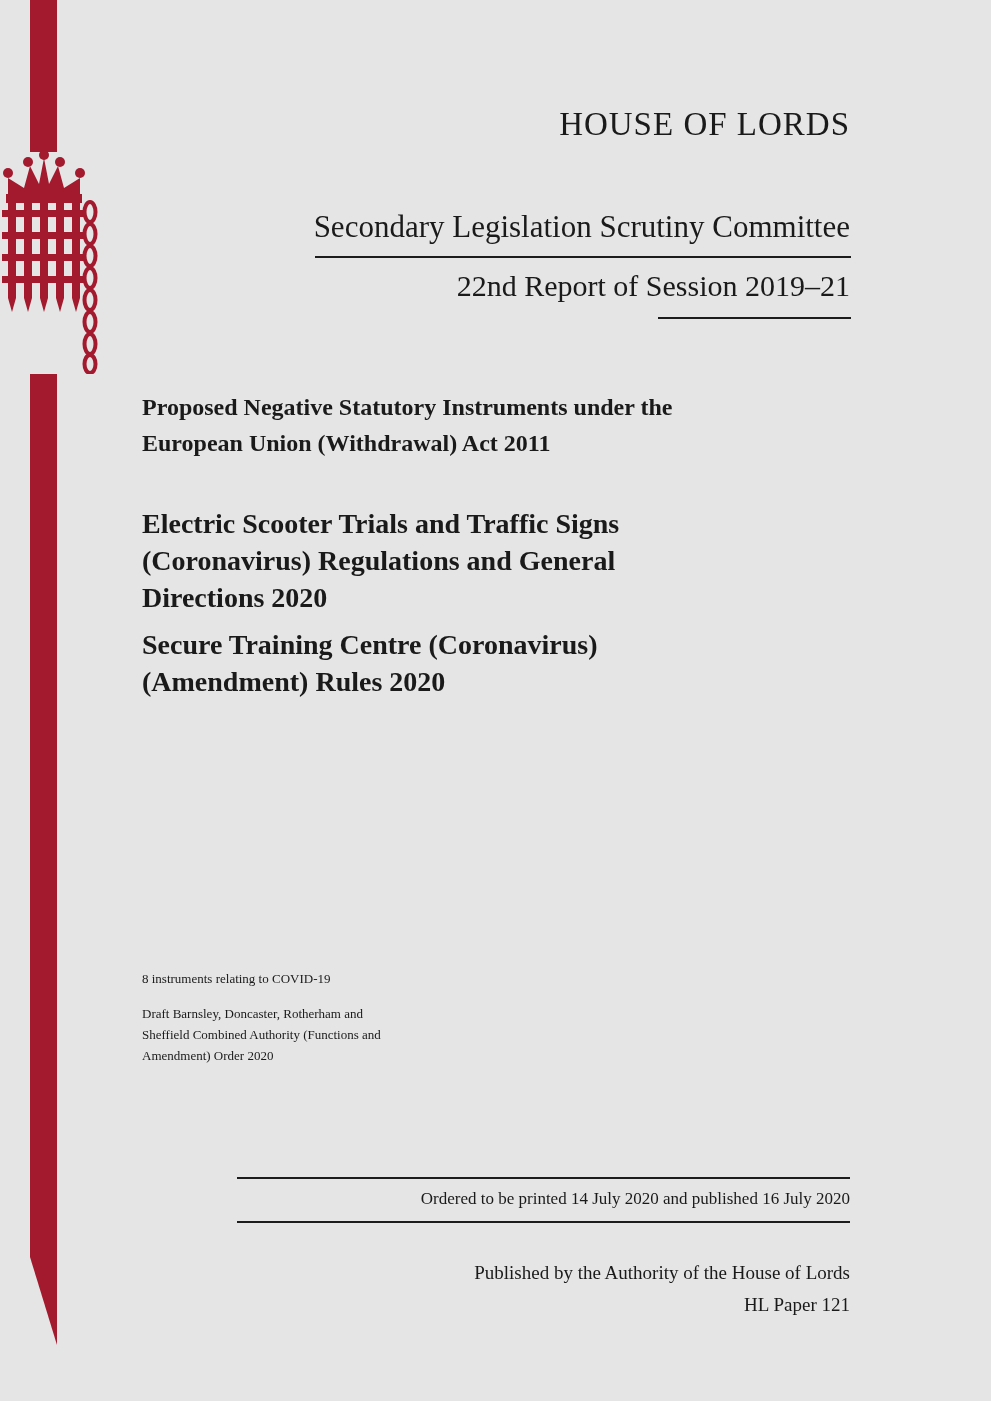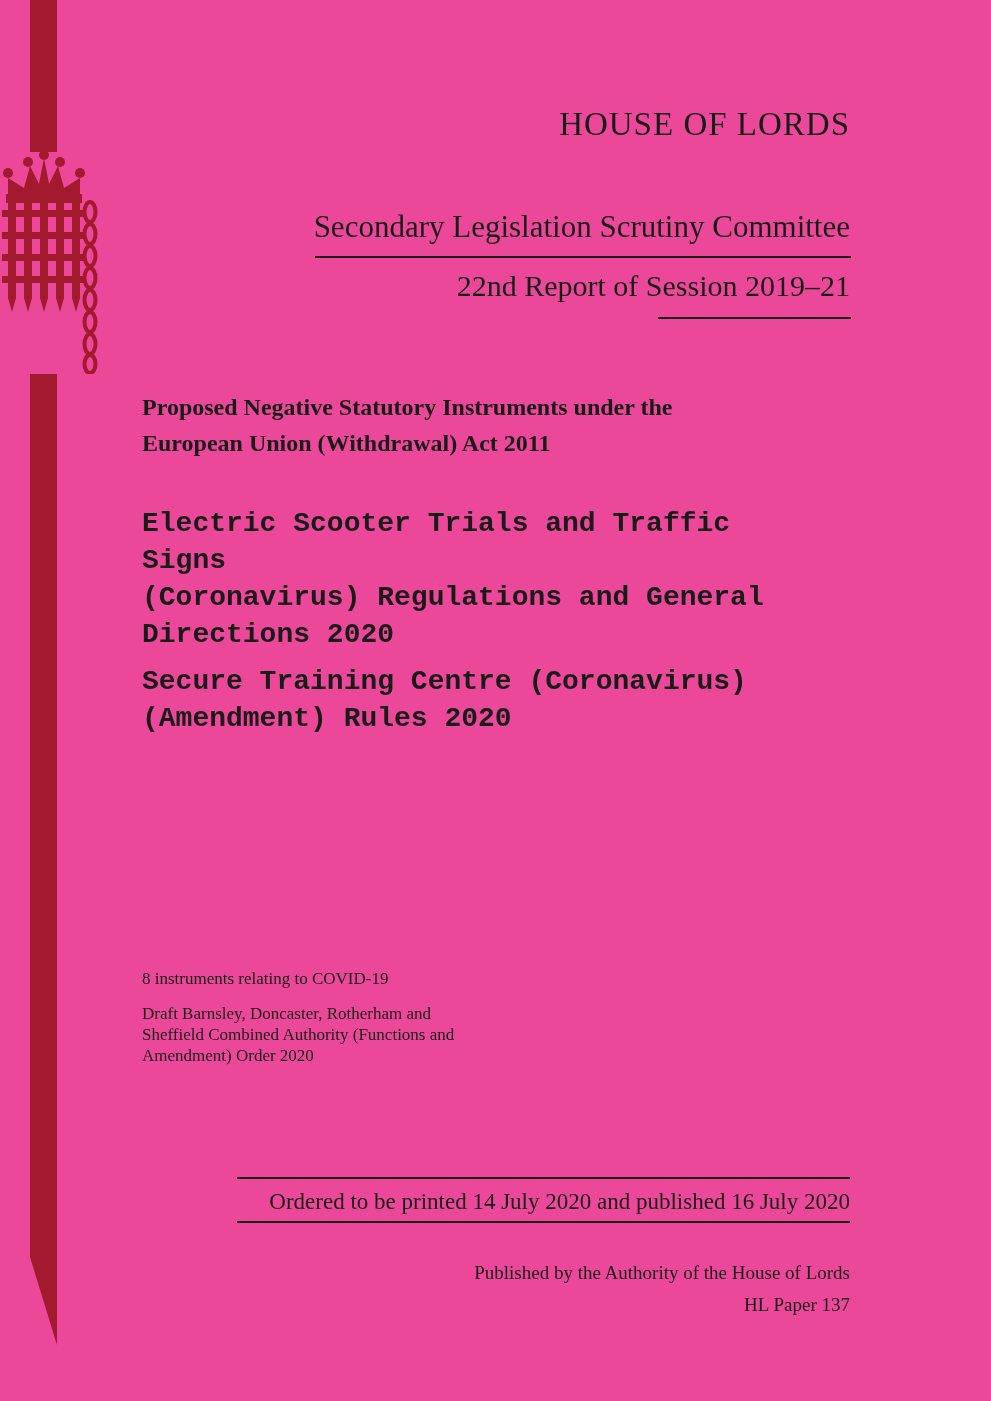--- a/index.html
+++ b/index.html
@@ -5,21 +5,21 @@
   :root { --brand-red: #a3192d; --ink: #1a1a1a; }
   * { box-sizing: border-box; margin: 0; padding: 0; }
   html, body { background: #ffffff; }
   body {
     width: 991px; height: 1401px;
     font-family: "Liberation Serif", "DejaVu Serif", serif;
     color: var(--ink);
     position: relative;
     overflow: hidden;
   }
-  .page { position: relative; width: 991px; height: 1401px; background: #ec4899; }
+  .page { position: relative; width: 991px; height: 1401px; background: #e5e5e5; }
 
   
   .stripe-top {
     position: absolute; left: 30px; top: 0; width: 27px; height: 152px;
     background: var(--brand-red);
   }
   .stripe-bottom {
     position: absolute; left: 30px; top: 374px; width: 27px; height: 971px;
     background: var(--brand-red);
     clip-path: polygon(0 0, 100% 0, 100% 100%, 0 calc(100% - 88px));
@@ -43,41 +43,41 @@
   
   .heading {
     position: absolute; top: 389px; left: 142px; width: 700px;
     font-size: 24px; font-weight: bold; line-height: 36px;
     white-space: pre-line;
   }
   .drawn {
     position: absolute; top: 471px; left: 142px;
     font-size: 24px; white-space: nowrap;
   }
-  .instruments { position: absolute; top: 505px; left: 142px; width: 660px; font-family: Liberation Mono, monospace; }
+  .instruments { position: absolute; top: 505px; left: 142px; width: 660px; }
   .instrument {
     font-size: 28px; font-weight: bold; line-height: 37px;
     margin-bottom: 10px; white-space: pre-line;
   }
   .includes {
     position: absolute; top: 925px; left: 142px;
     font-size: 25px; white-space: nowrap;
   }
   .info-cols {
     position: absolute; top: 968px; left: 142px; width: 716px;
     display: flex; gap: 16px;
   }
   .info-col { width: 350px; }
   .info-para {
-    font-size: 17px; line-height: 21px; margin-bottom: 14px;
+    font-size: 13px; line-height: 21px; margin-bottom: 14px;
     white-space: pre-line;
   }
 
   
-  .ordered   { position: absolute; top: 1189px; right: 141px; font-size: 23px; white-space: nowrap; }
+  .ordered   { position: absolute; top: 1189px; right: 141px; font-size: 17px; white-space: nowrap; }
   .published { position: absolute; top: 1245px; right: 141px; font-size: 19px; white-space: nowrap; margin-top: 17px; }
   .paper-no  { position: absolute; top: 1294px; right: 141px; font-size: 19px; white-space: nowrap; }
 </style>
 </head>
 <body>
 
 <div class="page">
 
   <div class="stripe-top"></div>
   <div class="stripe-bottom"></div>
@@ -145,15 +145,15 @@
 Amendment) Order 2020</div>
     </div>
     <div class="info-col">
     </div>
   </div>
 
   <div class="rule rule-3"></div>
   <div class="ordered">Ordered to be printed 14 July 2020 and published 16 July 2020</div>
   <div class="rule rule-4"></div>
   <div class="published">Published by the Authority of the House of Lords</div>
-  <div class="paper-no">HL Paper 137</div>
+  <div class="paper-no">HL Paper 121</div>
 
 </div>
 
 </body></html>

